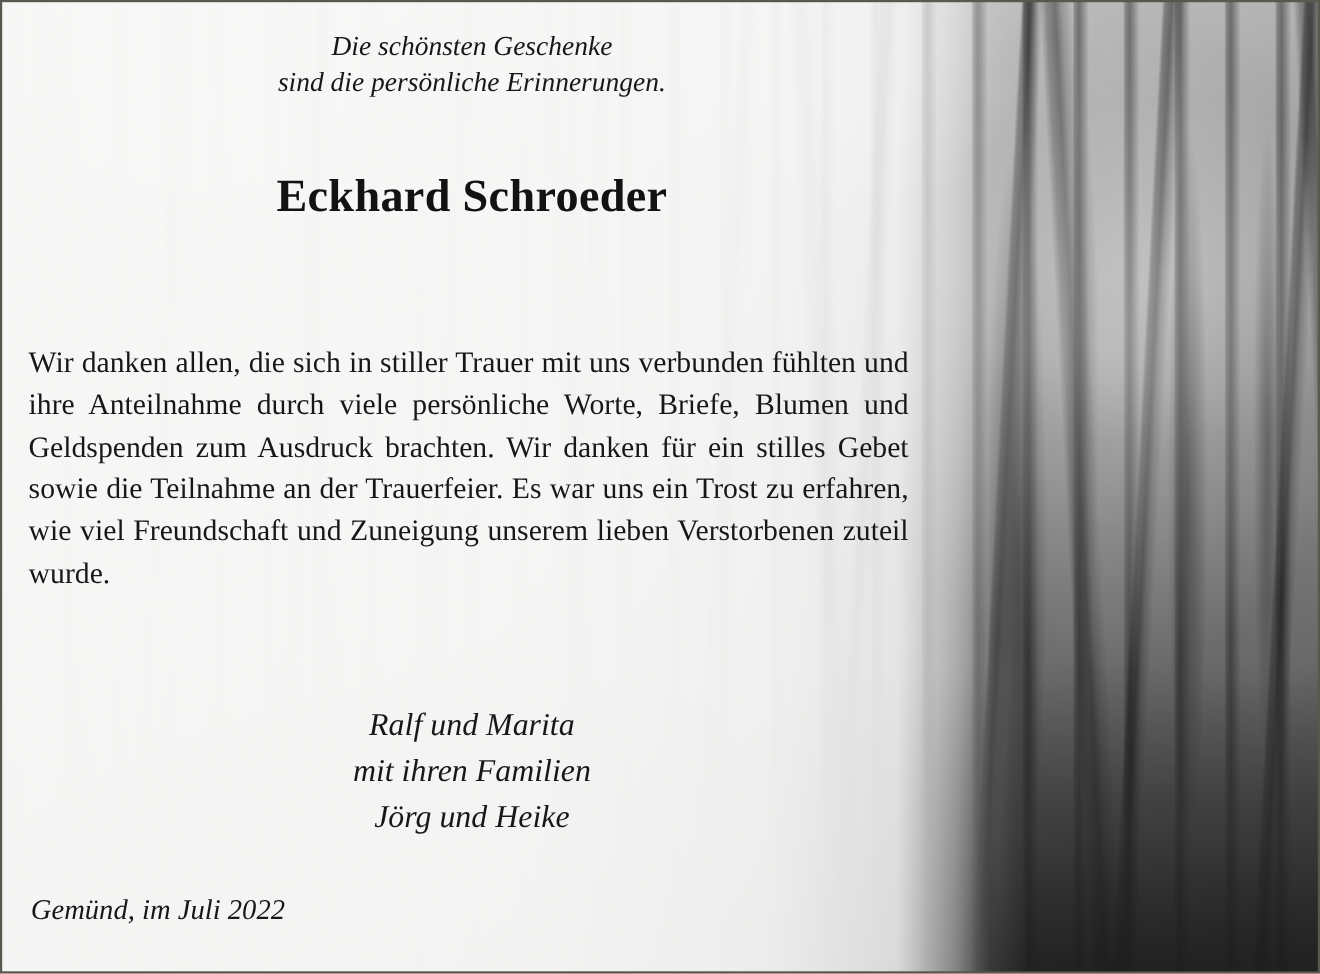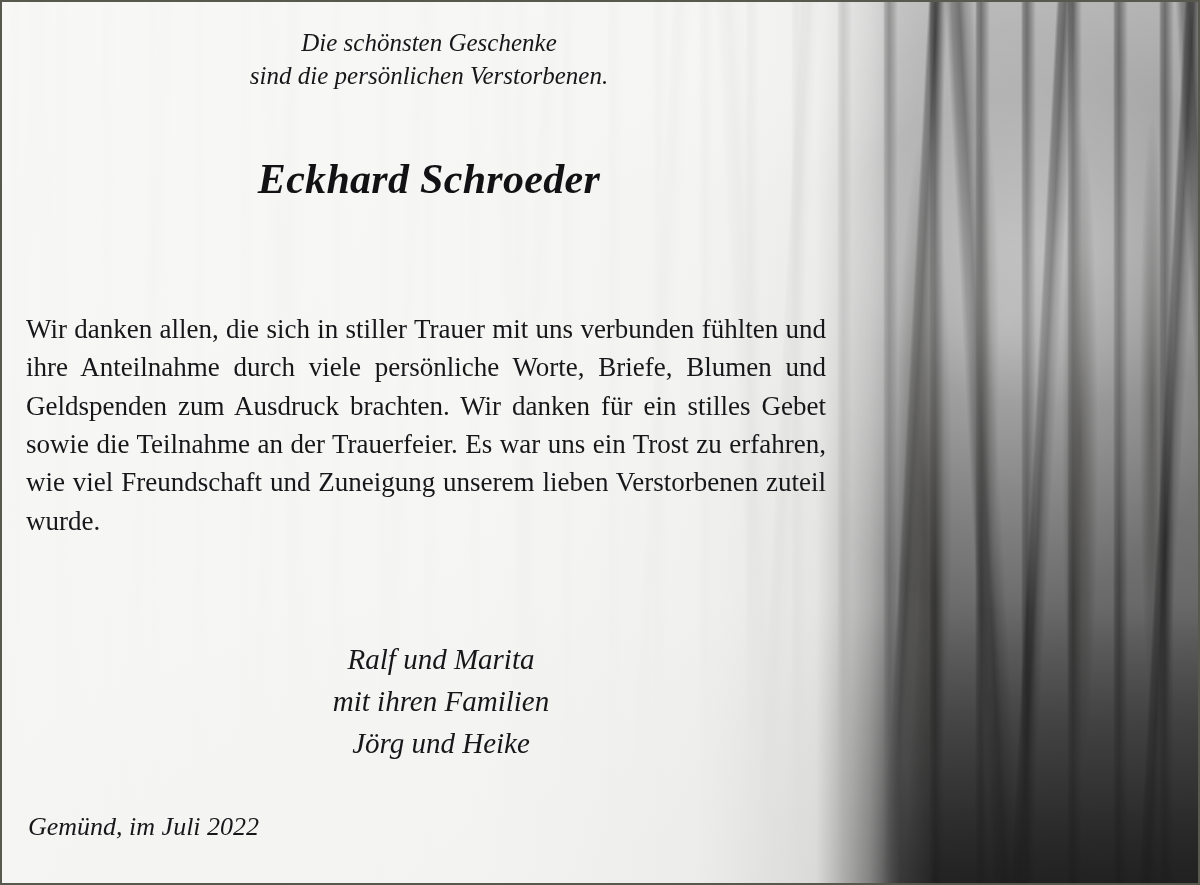--- a/index.html
+++ b/index.html
@@ -127,21 +127,20 @@
   .name {
     position: absolute;
     top: 155px;
     left: 0;
     width: 858px;
     text-align: center;
     font-size: 42px;
     font-weight: 700;
     letter-spacing: 0.3px;
     color: #121215;
-    font-style: italic;
   }
 
   .dates {
     position: absolute;
     top: 228px;
     left: 0;
     width: 858px;
     text-align: center;
     font-size: 26px;
     font-style: italic;
@@ -164,21 +163,20 @@
   .family {
     position: absolute;
     top: 638px;
     left: 0;
     width: 858px;
     text-align: center;
     font-size: 29px;
     font-style: italic;
     line-height: 1.45;
     color: #17171a;
-    padding-left: 12px;
   }
 
   .place-date {
     position: absolute;
     top: 812px;
     left: 28px;
     font-size: 26px;
     font-style: italic;
     color: #17171a;
     text-align: right;
@@ -191,21 +189,21 @@
 
   <div id="photo"></div>
   <div id="photo-detail"></div>
   <div id="wash"></div>
   <div id="haze"></div>
 
   <div id="content">
 
     <div class="motto">
       <div>Die schönsten Geschenke</div>
-      <div>sind die persönlichen Verstorbenen.</div>
+      <div>sind die persönliche Erinnerungen.</div>
     </div>
 
     <div class="name">Eckhard Schroeder</div>
 
 
     <div class="body-text">Wir danken allen, die sich in stiller Trauer mit uns verbunden fühlten und ihre Anteilnahme durch viele persönliche Worte, Briefe, Blumen und Geldspenden zum Ausdruck brachten. Wir danken für ein stilles Gebet sowie die Teilnahme an der Trauerfeier. Es war uns ein Trost zu erfahren, wie viel Freundschaft und Zuneigung unserem lieben Verstorbenen zuteil wurde.</div>
 
     <div class="family">
       <div>Ralf und Marita</div>
       <div>mit ihren Familien</div>

